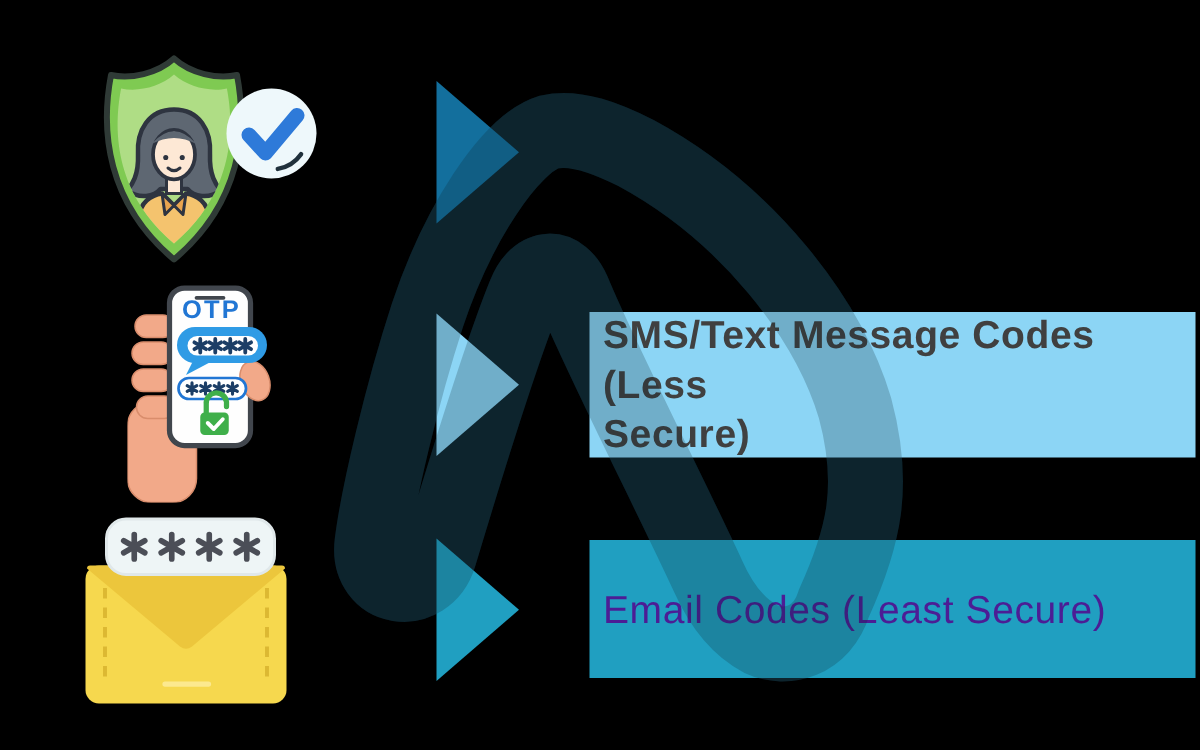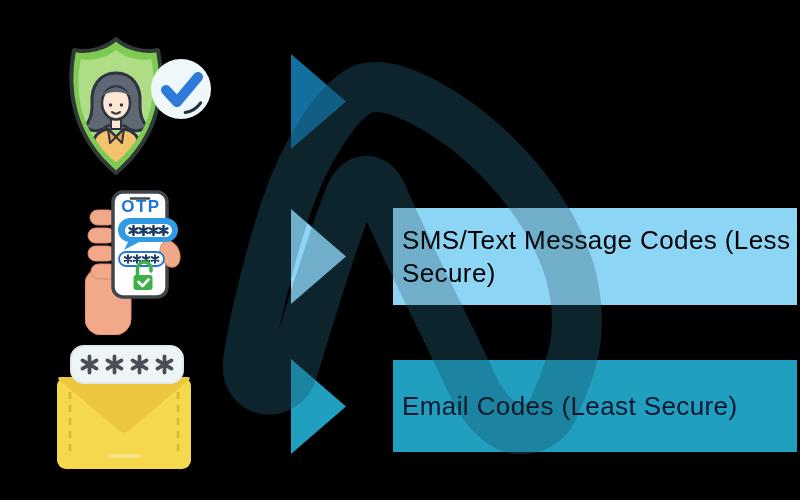--- a/index.html
+++ b/index.html
@@ -28,25 +28,25 @@
     <path d="M 366 88 C 340 96 305 150 285 210 C 268 262 252 330 248 362 C 244 394 284 400 293 370 C 305 330 332 240 350 196 C 358 176 374 176 382 194 C 400 238 450 336 472 384 C 480 402 492 418 507 426 C 524 434 548 428 556 402 C 576 358 584 324 570 272 C 552 212 498 142 424 102 C 404 92 384 84 366 88 Z" fill="none" stroke-width="50" stroke-linejoin="round" stroke-linecap="round" stroke="#0d242e"></path>
   </svg>
 
   <svg class="layer z2" viewBox="0 0 800 500">
     <polygon points="291,54 346,101.5 291,149" fill="#136f9d"></polygon>
     <polygon points="291,209 346,256.5 291,304" fill="#8cd5f5"></polygon>
     <polygon points="291,359 346,406.5 291,454" fill="#209fc1"></polygon>
   </svg>
 
   <div class="box box2" style="background: rgb(140, 213, 245);">
-    <span style="color: #000000;">SMS/Text Message Codes (Less
+    <span style="color: #404040; font-weight: bold;">SMS/Text Message Codes (Less
 Secure)</span>
   </div>
   <div class="box box3" style="background: rgb(32, 159, 193);">
-    <span style="color: #0f172a;">Email Codes (Least Secure)</span>
+    <span style="color: #4c1d95;">Email Codes (Least Secure)</span>
   </div>
 
   <svg class="layer z3" viewBox="0 0 800 500">
     <path opacity="0.22" d="M 366 88 C 340 96 305 150 285 210 C 268 262 252 330 248 362 C 244 394 284 400 293 370 C 305 330 332 240 350 196 C 358 176 374 176 382 194 C 400 238 450 336 472 384 C 480 402 492 418 507 426 C 524 434 548 428 556 402 C 576 358 584 324 570 272 C 552 212 498 142 424 102 C 404 92 384 84 366 88 Z" fill="none" stroke-width="50" stroke-linejoin="round" stroke-linecap="round" stroke="#0d242e"></path>
   </svg>
 
   <svg class="icon icon1" width="165" height="160" viewBox="0 0 165 160">
     <defs>
       <clipPath id="wclip">
         <path d="M 61 14 C 72 24 90 28 103 25 C 110 62 106 110 61 148 C 16 110 12 62 19 25 C 32 28 50 24 61 14 Z" transform="translate(9.76,12.96) scale(0.84)"></path>

